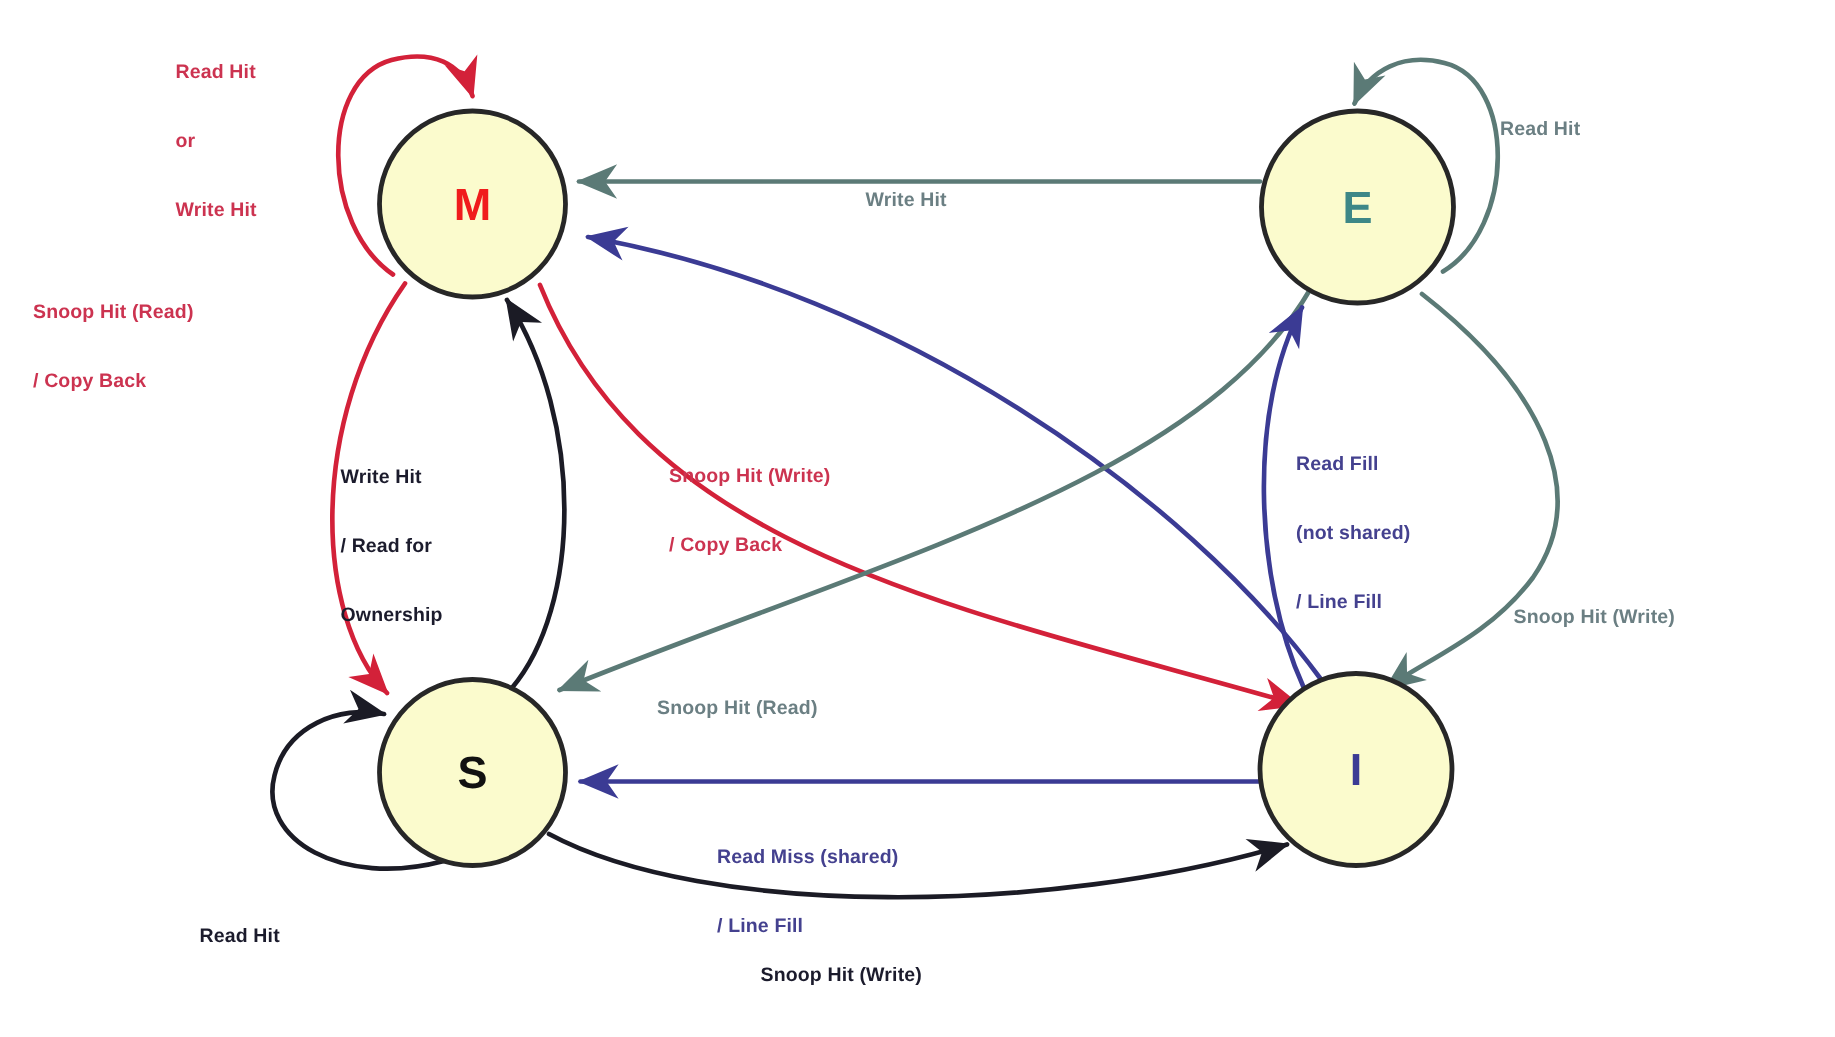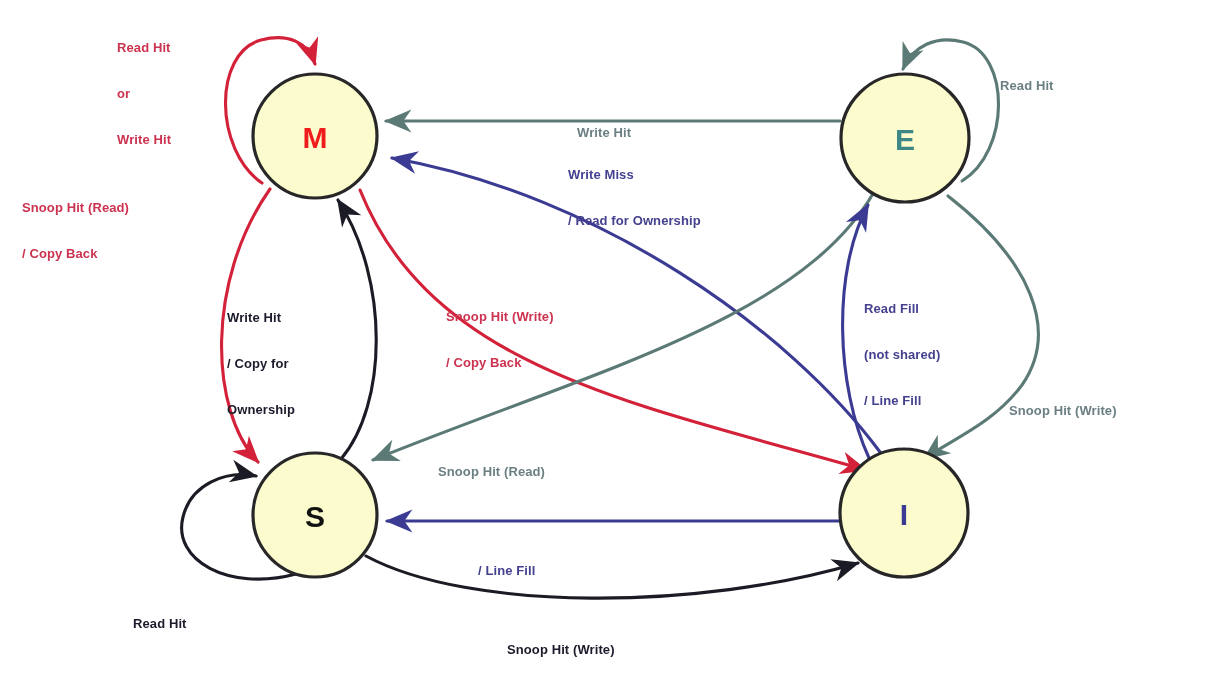--- a/index.html
+++ b/index.html
@@ -141,33 +141,29 @@
   </div>
 
   <div class="edge-label lbl-green" style="left:1000px; top:48px;">
     <div>Read Hit</div>
   </div>
 
   <div class="edge-label lbl-green" style="left:577px; top:95px;">
     <div>Write Hit</div>
   </div>
 
-  <div class="edge-label lbl-blue" style="left:568px; top:137px;">
-    <div>Write Miss</div>
-    <div>/ Read for Ownership</div>
-  </div>
 
   <div class="edge-label lbl-red" style="left:22px; top:170px;">
     <div>Snoop Hit (Read)</div>
     <div>/ Copy Back</div>
   </div>
 
   <div class="edge-label lbl-black" style="left:227px; top:280px;">
     <div>Write Hit</div>
-    <div>/ Copy for</div>
+    <div>/ Read for</div>
     <div>Ownership</div>
   </div>
 
   <div class="edge-label lbl-red" style="left:446px; top:279px;">
     <div>Snoop Hit (Write)</div>
     <div>/ Copy Back</div>
   </div>
 
   <div class="edge-label lbl-blue" style="left:864px; top:271px;">
     <div>Read Fill</div>
@@ -177,20 +173,21 @@
 
   <div class="edge-label lbl-green" style="left:1009px; top:373px;">
     <div>Snoop Hit (Write)</div>
   </div>
 
   <div class="edge-label lbl-green" style="left:438px; top:434px;">
     <div>Snoop Hit (Read)</div>
   </div>
 
   <div class="edge-label lbl-blue" style="left:478px; top:533px;">
+    <div>Read Miss (shared)</div>
     <div>/ Line Fill</div>
   </div>
 
   <div class="edge-label lbl-black" style="left:507px; top:612px;">
     <div>Snoop Hit (Write)</div>
   </div>
 
   <div class="edge-label lbl-black" style="left:133px; top:586px;">
     <div>Read Hit</div>
     

